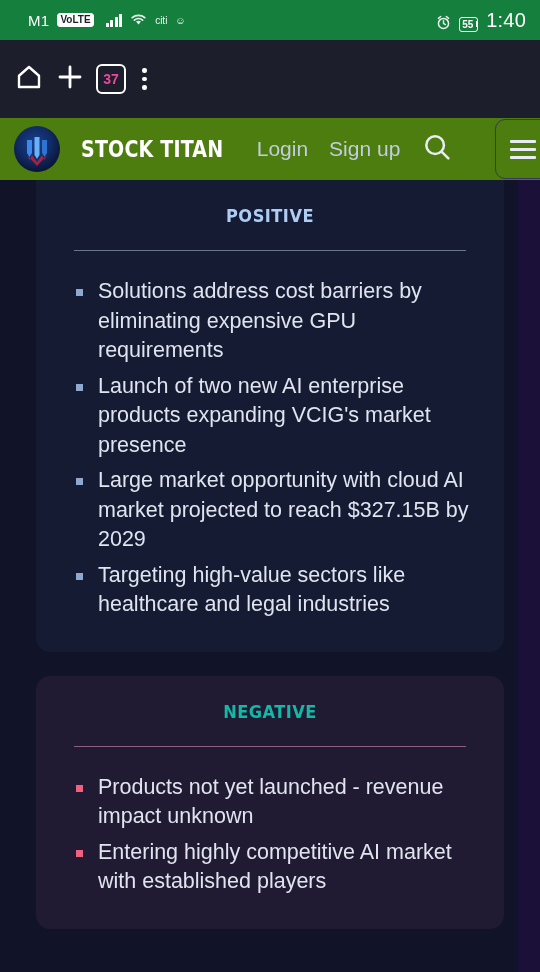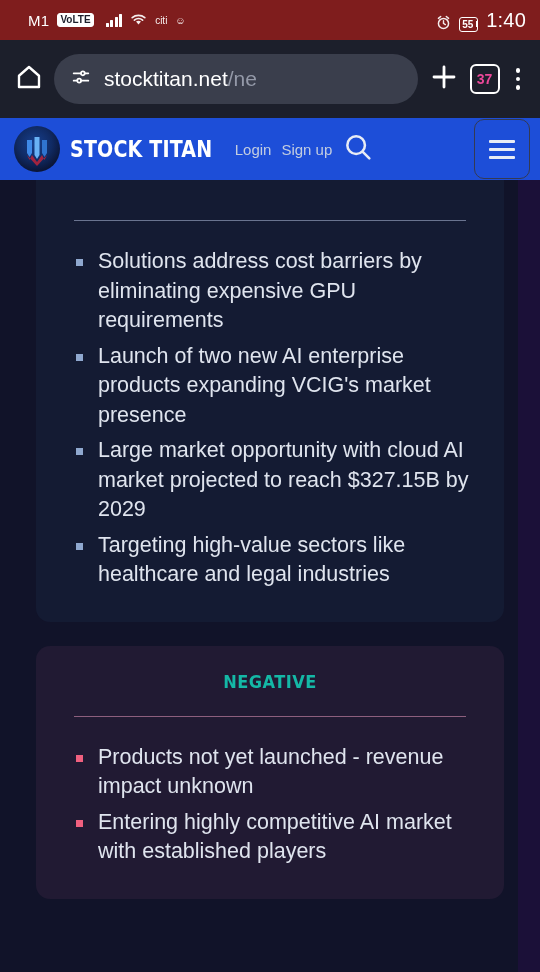--- a/index.html
+++ b/index.html
@@ -7,21 +7,21 @@
     width:540px; height:972px;
     background:#05070f;
     font-family:"Liberation Sans", sans-serif;
     overflow:hidden;
   }
   #screen { position:relative; width:540px; height:972px; background:#05070f; }
 
   
   .statusbar {
     height:40px; display:flex; align-items:center;
-    padding:0 14px; background:#7f1d1d; color:#fff;
+    padding:0 14px; background:#15803d; color:#fff;
   }
   .sb-left { display:flex; align-items:center; gap:8px; flex:1; padding-left:14px; }
   .sb-right { display:flex; align-items:flex-end; gap:8px; }
   .carrier { font-size:15px; letter-spacing:.3px; }
   .volte {
     border:1.6px solid #fff; border-radius:3px; font-size:10px; font-weight:bold;
     padding:1px 2px; line-height:1; background:#fff; color:#1c1f2b;
   }
   .bars { display:flex; align-items:flex-end; gap:1.5px; height:13px; margin-left:4px; }
   .bars i { display:block; width:3px; background:#fff; border-radius:.5px; }
@@ -52,34 +52,34 @@
   .tabcount {
     width:30px; height:30px; border:2.4px solid #fff; border-radius:6px;
     display:flex; align-items:center; justify-content:center;
     font-size:14px; font-weight:bold; color:#ec4899;
   }
   .dots { display:flex; flex-direction:column; gap:4px; padding:0 6px; }
   .dots i { width:4.5px; height:4.5px; background:#fff; border-radius:50%; display:block; }
 
   
   .siteheader {
-    height:62px; background:#1d4ed8; display:flex; align-items:center;
-    padding:0 10px 0 14px; gap:10px;
+    height:62px; background:#4d7c0f; display:flex; align-items:center;
+    padding:0 10px 0 14px; gap:21px;
   }
   .logo-circle {
     width:46px; height:46px; border-radius:50%; flex:none;
     background:radial-gradient(circle at 45% 38%, #17408f 0%, #102a63 45%, #0a1230 78%, #070b1d 100%);
     position:relative; overflow:hidden;
   }
   .brand {
     font-family:"DejaVu Sans Condensed","Liberation Sans", sans-serif;
     font-size:23px; font-weight:bold; color:#fff; letter-spacing:.2px;
     transform:scaleX(.92); transform-origin:left center; white-space:nowrap;
   }
-  .navlink { font-size:15px; color:#c3cde0; white-space:nowrap; }
+  .navlink { font-size:21px; color:#c3cde0; white-space:nowrap; }
   .nav-spacer { flex:1; }
   .menu-btn {
     width:56px; height:60px; border:1px solid #343a52; border-radius:10px;
     display:flex; flex-direction:column; align-items:center; justify-content:center;
     gap:5px; flex:none;
   }
   .menu-btn i { display:block; width:26px; height:3px; background:#e8ecf5; border-radius:1px; }
 
   
   .page { background:#111329; height:calc(972px - 180px); padding:0 0 0 0; position:relative; }
@@ -153,30 +153,20 @@
       <span class="clock">1:40</span>
     </div>
   </div>
 
   <div class="browserbar">
     <span>
       <svg width="30" height="30" viewBox="0 0 24 24" fill="none" aria-hidden="true">
         <path d="M4 11 L12 4 L20 11 V20 H4 Z" stroke="#fff" stroke-width="1.9" stroke-linejoin="round"></path>
       </svg>
     </span>
-    <div class="omnibox">
-      <span>
-        <svg width="22" height="22" viewBox="0 0 24 24" fill="none" aria-hidden="true">
-          <path d="M4 8 H12 M16 8 H20 M4 16 H8 M12 16 H20" stroke="#fff" stroke-width="1.9" stroke-linecap="round"></path>
-          <circle cx="14" cy="8" r="2.1" stroke="#fff" stroke-width="1.9"></circle>
-          <circle cx="10" cy="16" r="2.1" stroke="#fff" stroke-width="1.9"></circle>
-        </svg>
-      </span>
-      <span class="url-text"><span>stocktitan.net</span><span class="path">/ne</span></span>
-    </div>
     <span>
       <svg width="32" height="32" viewBox="0 0 24 24" fill="none" aria-hidden="true">
         <path d="M12 4.5 V19.5 M4.5 12 H19.5" stroke="#fff" stroke-width="2.1" stroke-linecap="round"></path>
       </svg>
     </span>
     <span class="tabcount">37</span>
     <span class="dots">
         <i></i>
         <i></i>
         <i></i>
@@ -208,20 +198,21 @@
         <i></i>
         <i></i>
         <i></i>
       </span>
   </div>
 
   <div class="page">
     <div class="gutter-right"></div>
 
     <div class="card positive">
+      <div class="sect-title pos">Positive</div>
       <div class="rule pos"></div>
       <ul class="points pos">
         <li>Solutions address cost barriers by eliminating expensive GPU requirements</li>
         <li>Launch of two new AI enterprise products expanding VCIG's market presence</li>
         <li>Large market opportunity with cloud AI market projected to reach $327.15B by 2029</li>
         <li>Targeting high-value sectors like healthcare and legal industries</li>
       </ul>
     </div>
 
     <div class="card negative">

